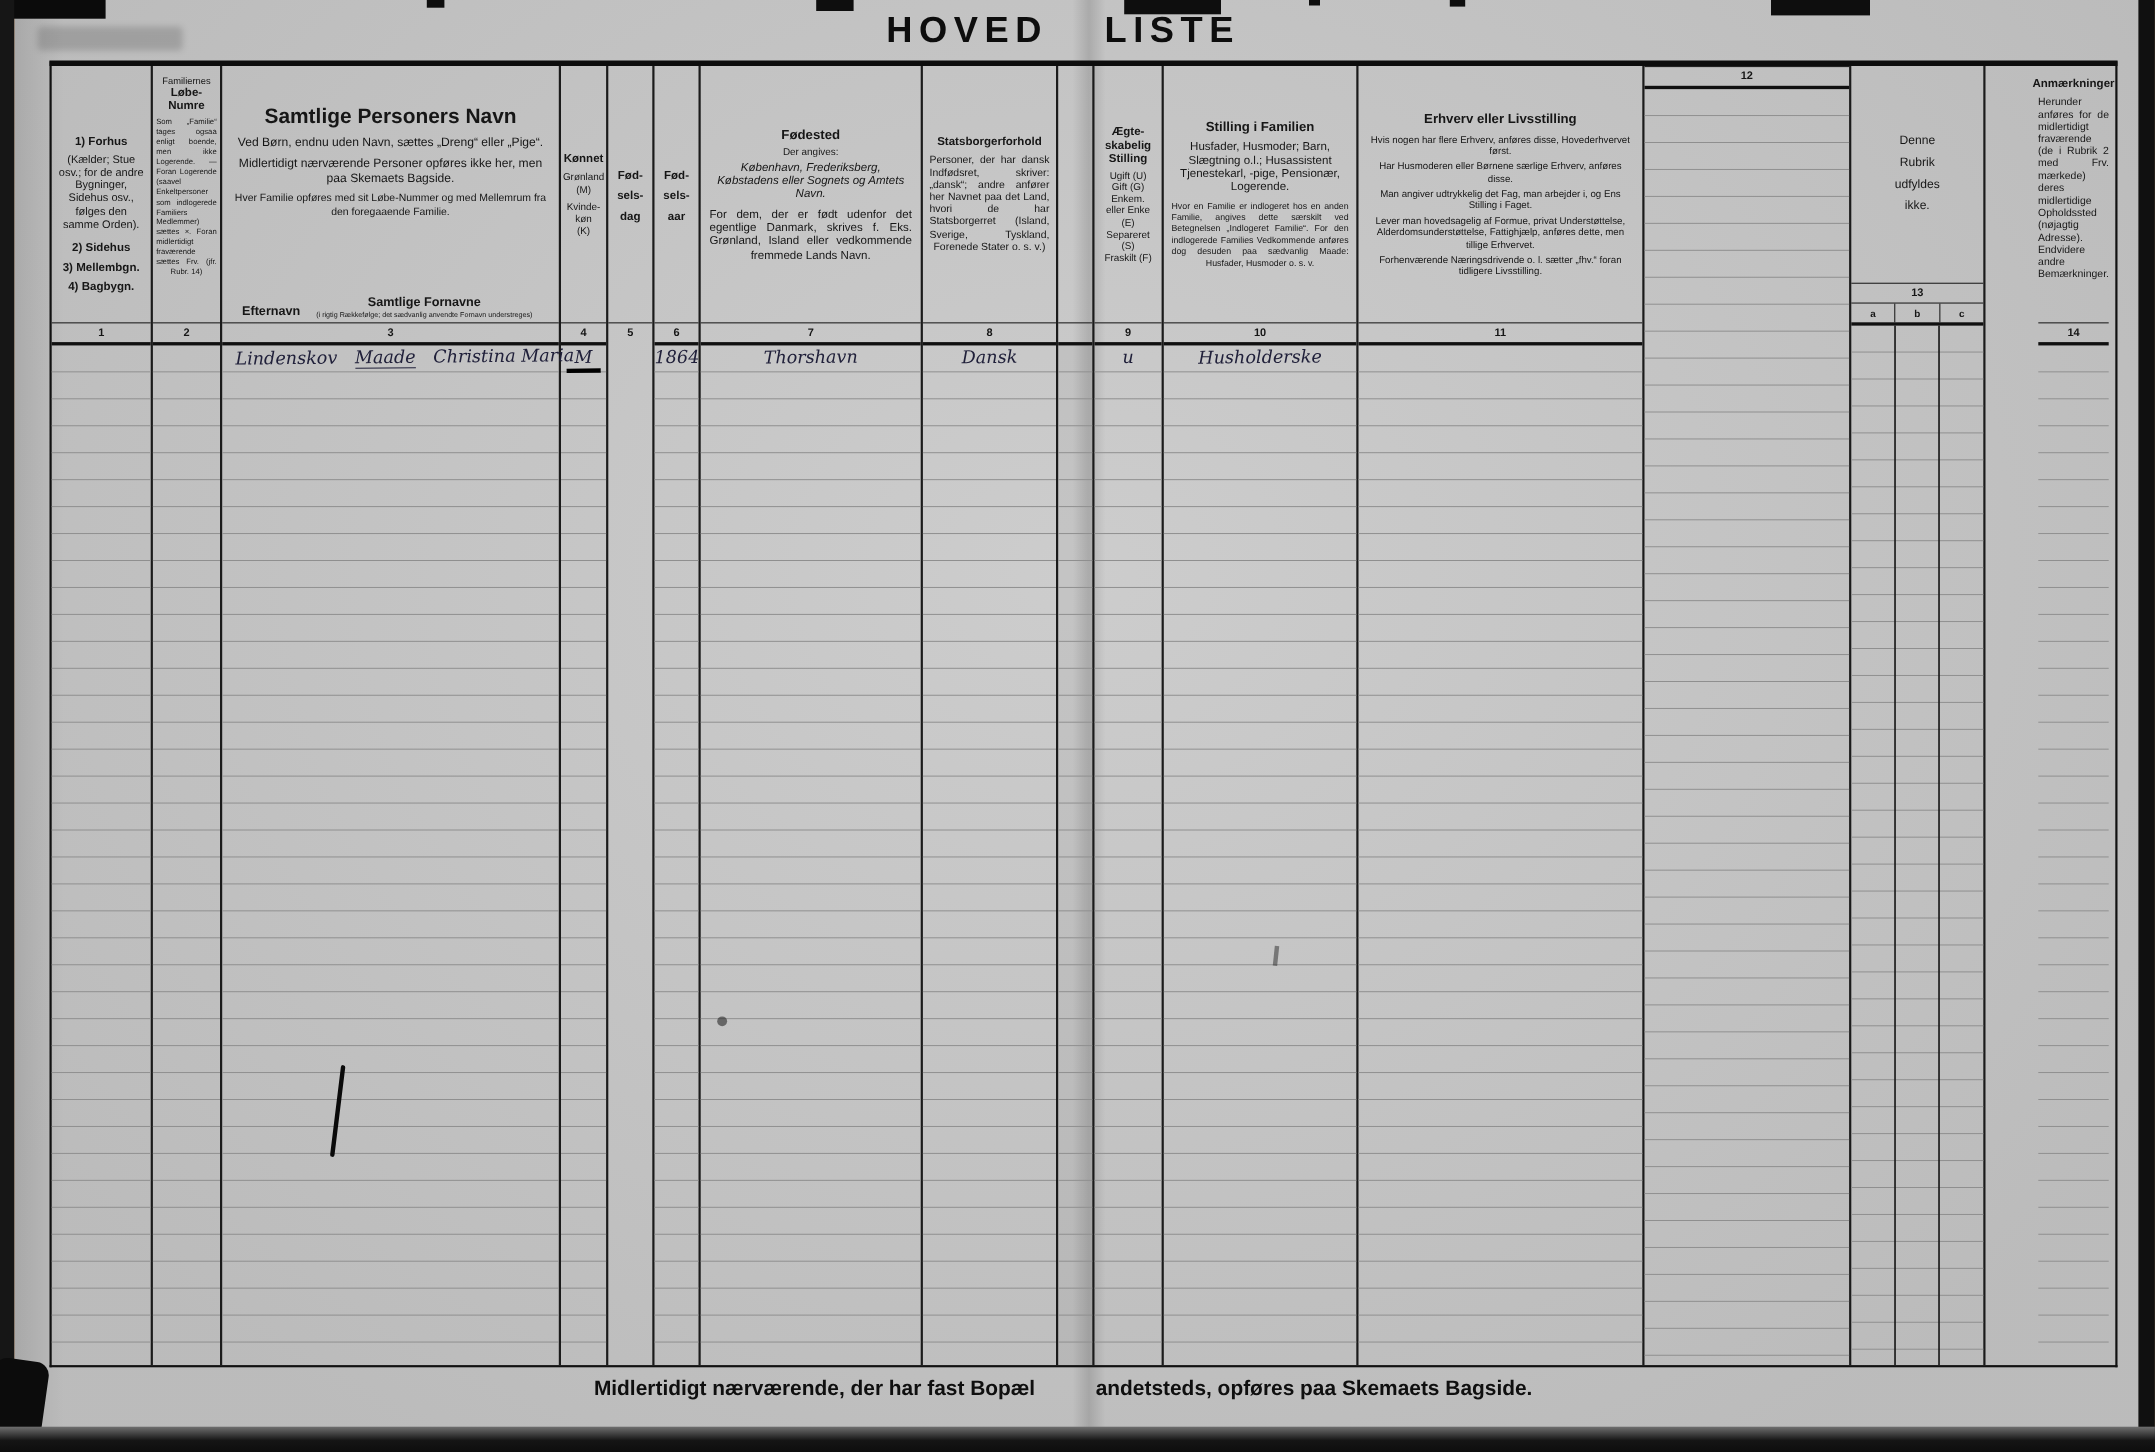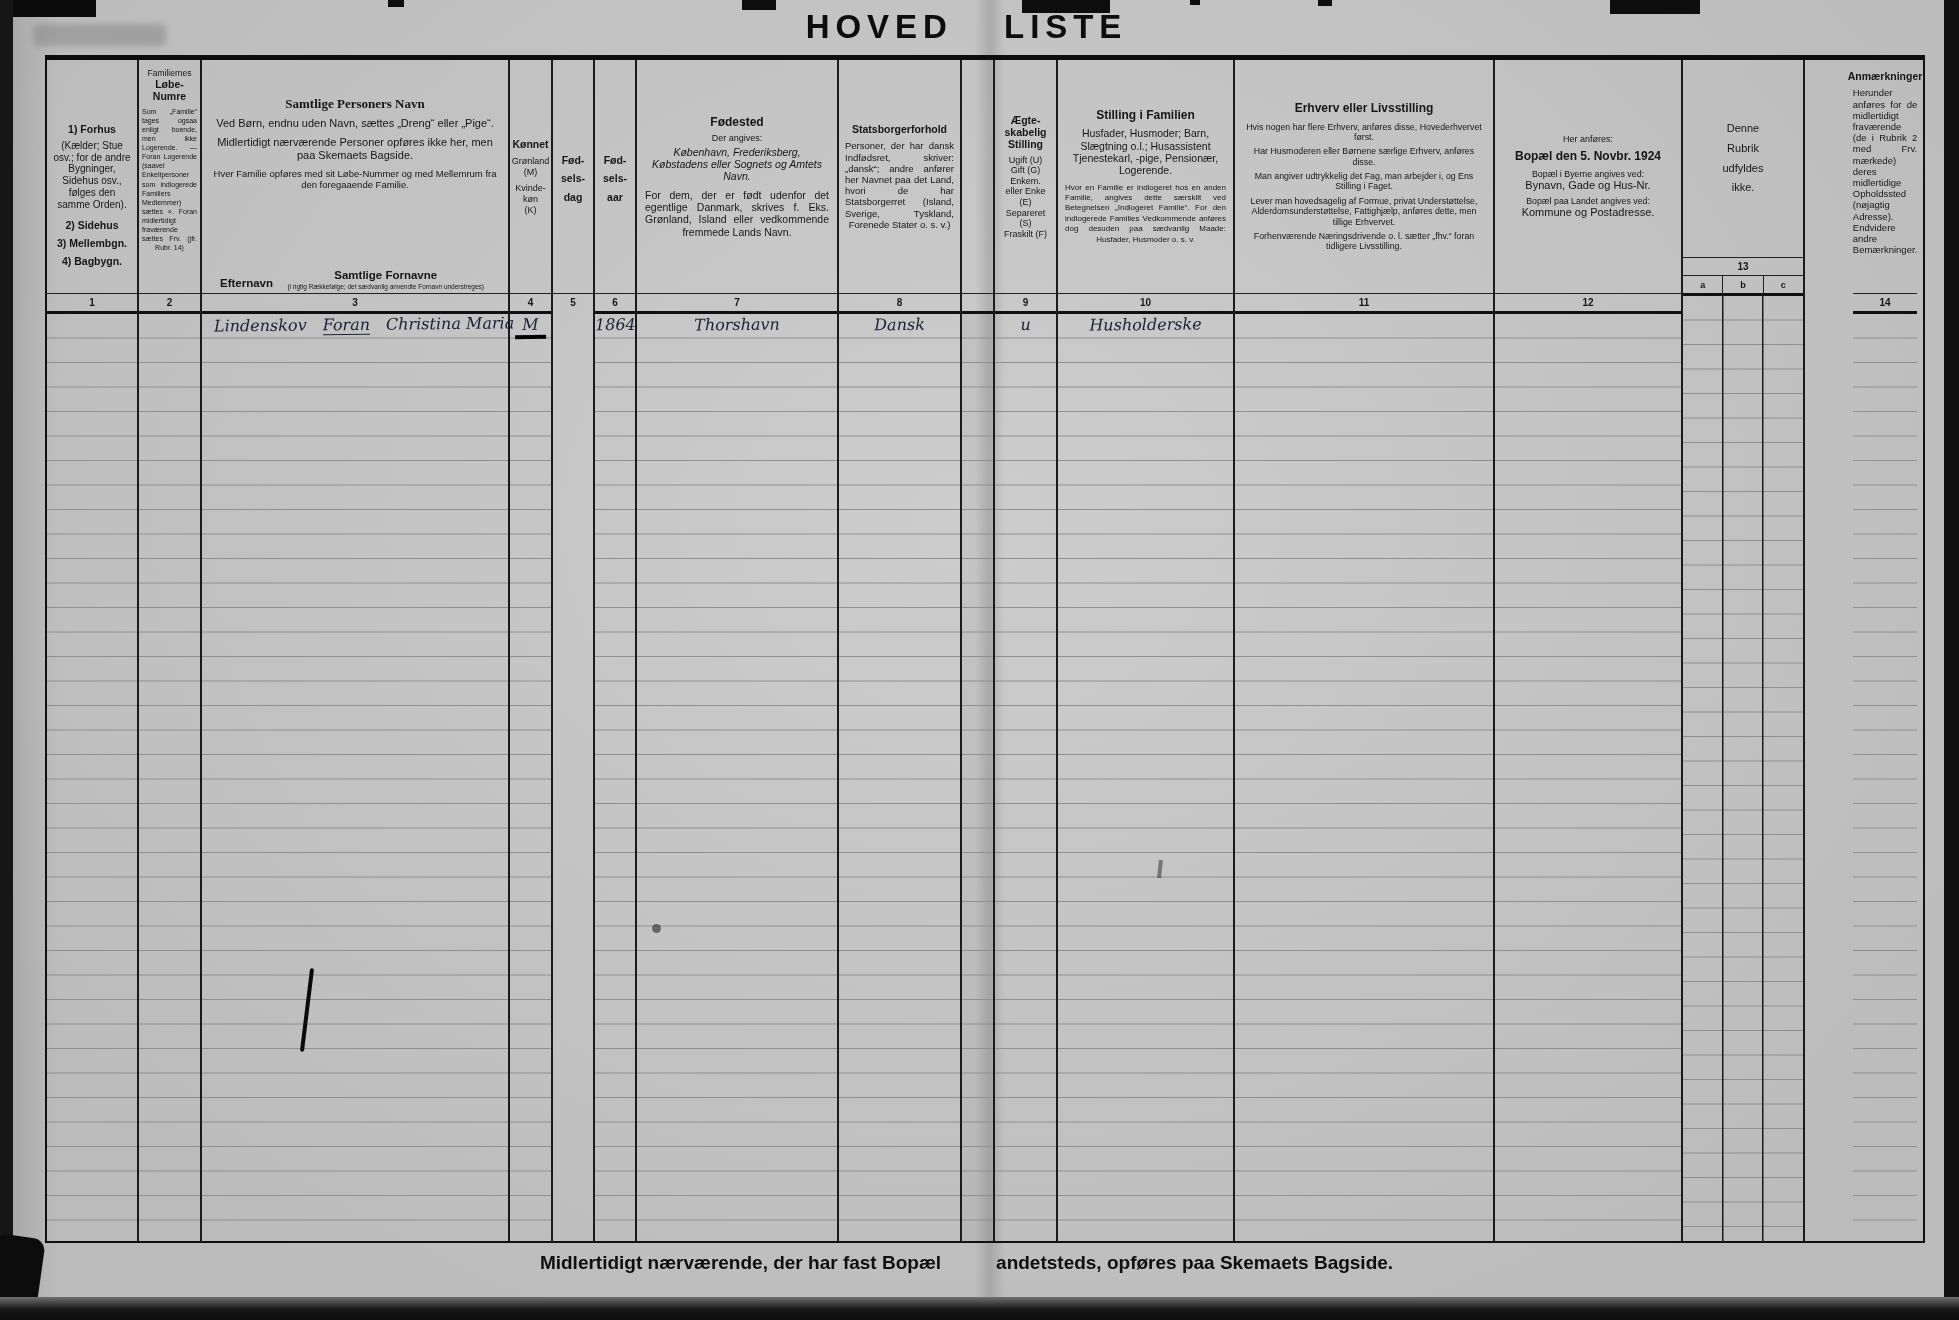--- a/index.html
+++ b/index.html
@@ -50,21 +50,21 @@
   .body{flex:1;position:relative;border-top:3px solid #101010;
         background-image:linear-gradient(to bottom,transparent 0,transparent 23.5px,#8f8f8f 23.5px,#8f8f8f 24.5px);
         background-size:100% 24.5px;background-repeat:repeat;}
   .body13{background-image:
             linear-gradient(#1a1a1a,#1a1a1a),linear-gradient(#1a1a1a,#1a1a1a),
             linear-gradient(to bottom,transparent 0,transparent 23.5px,#8f8f8f 23.5px,#8f8f8f 24.5px);
           background-size:1.5px 100%,1.5px 100%,100% 24.5px;
           background-position:33.3% 0,66.6% 0,0 0;
           background-repeat:no-repeat,no-repeat,repeat;}
   .fold-body{background-color:rgba(0,0,0,.04);}.it{font-style:italic}
-  .t-lg{font-size:13px;font-weight:bold;margin-bottom:6px;font-family:Liberation Serif, serif;}
+  .t-lg{font-size:19px;font-weight:bold;margin-bottom:6px;}
   .t-md{font-size:12px;font-weight:bold;}
   .t-sm{font-size:10.5px;font-weight:bold;}
   .tiny{font-size:7px;line-height:1.3;}
   .gap4{margin-top:4px}.gap6{margin-top:6px}.gap8{margin-top:8px}
   .hdr p{margin:0 0 6px;}
   .just{text-align:justify;text-align-last:center;}
 
   .hdr13-wrap{height:197px;display:flex;align-items:center;justify-content:center;flex-direction:column;
               text-align:center;font-size:11px;line-height:1.8;box-sizing:border-box;}
   .row13{height:18px;box-sizing:border-box;border-top:1.5px solid #222;display:flex;align-items:center;
@@ -135,21 +135,21 @@
           <div class="namehdr-right">
             <div class="t-sm">Samtlige Fornavne</div>
             <div class="tiny">(i rigtig Rækkefølge; det sædvanlig anvendte Fornavn understreges)</div>
           </div>
         </div>
       </div>
       <div class="num">3</div>
       <div class="body">
         <div class="hw hw-name">
           <span>Lindenskov</span>
-          <span class="hw-u">Foran</span>
+          <span class="hw-u">Maade</span>
           <span>Christina Maria</span>
         </div>
       </div>
     </div>
 
     <div class="col w-c4">
       <div class="hdr" style="padding:2px 1px;">
         <div class="t-sm">Kønnet</div>
         <div class="gap6" style="font-size:9px">Grønland</div>
         <div style="font-size:9px">(M)</div>
@@ -253,28 +253,20 @@
         <p style="font-size:8.8px;margin-bottom:4px">Har Husmoderen eller Børnene særlige Erhverv, anføres disse.</p>
         <p style="font-size:8.8px;margin-bottom:4px">Man angiver udtrykkelig det Fag, man arbejder i, og Ens Stilling i Faget.</p>
         <p style="font-size:8.8px;margin-bottom:4px">Lever man hovedsagelig af Formue, privat Understøttelse, Alderdomsunderstøttelse, Fattighjælp, anføres dette, men tillige Erhvervet.</p>
         <p style="font-size:8.8px;margin-bottom:0">Forhenværende Næringsdrivende o. l. sætter „fhv.“ foran tidligere Livsstilling.</p>
       </div>
       <div class="num">11</div>
       <div class="body"></div>
     </div>
 
     <div class="col w-c12">
-      <div class="hdr" style="padding:0 8px;">
-        <div style="font-size:9px">Her anføres:</div>
-        <div class="t-md" style="margin:5px 0">Bopæl den 5. Novbr. 1924</div>
-        <div style="font-size:8.8px">Bopæl i Byerne angives ved:</div>
-        <div style="font-size:11px">Bynavn, Gade og Hus-Nr.</div>
-        <div class="gap4" style="font-size:8.8px">Bopæl paa Landet angives ved:</div>
-        <div style="font-size:11px">Kommune og Postadresse.</div>
-      </div>
       <div class="num">12</div>
       <div class="body"></div>
     </div>
 
     <div class="col w-c13">
       <div class="hdr13-wrap">
         <div>Denne</div>
         <div>Rubrik</div>
         <div>udfyldes</div>
         <div>ikke.</div>

